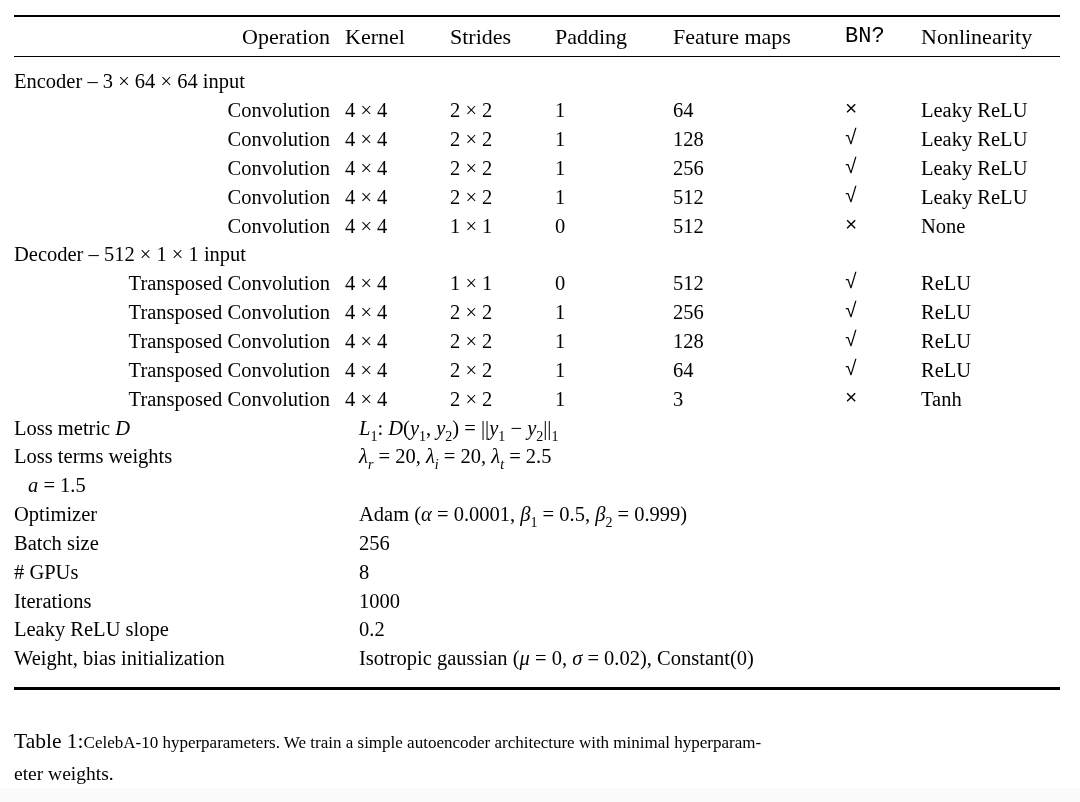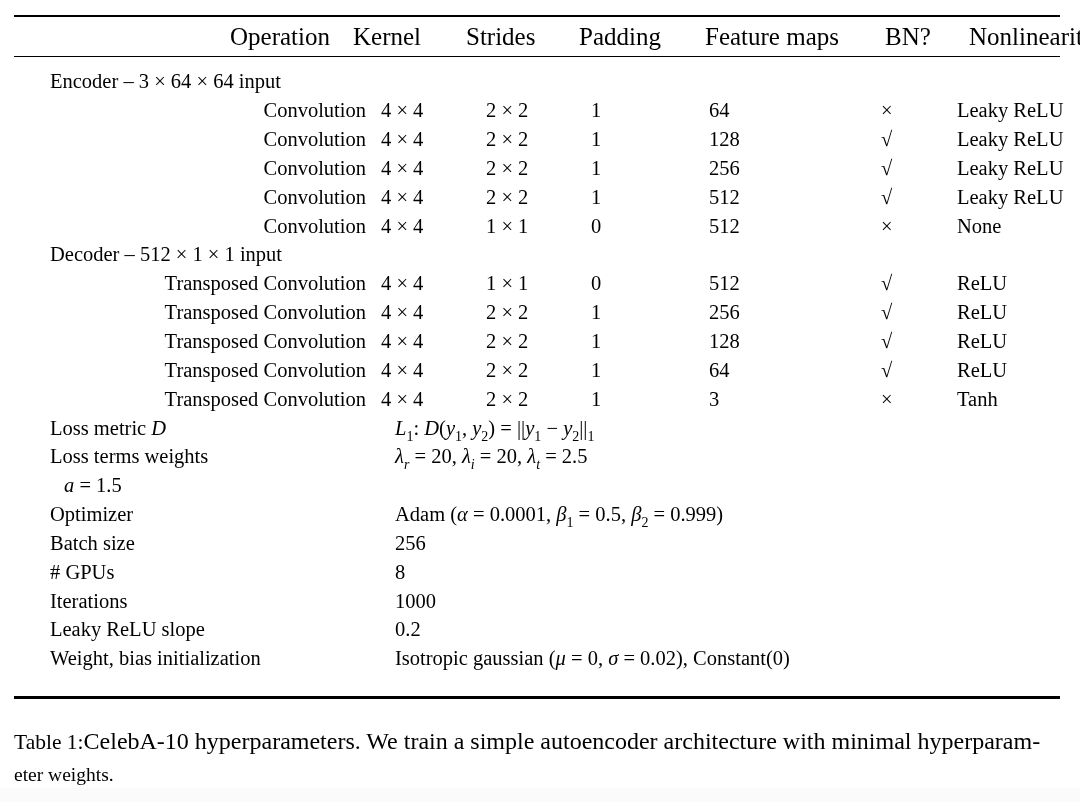--- a/index.html
+++ b/index.html
@@ -12,45 +12,45 @@
   .rule { background:#000; width:100%; }
   .toprule { height:2.4px; }
   .midrule { height:1.5px; }
   .bottomrule { height:2.4px; }
 
   .grid7 {
     display:grid;
     grid-template-columns:331px 105px 105px 118px 165px 83px 139px;
     align-items:center;
   }
-  .header-row { height:38.5px; font-size:25px;gap:8px; }
+  .header-row { height:38.5px; font-size:22px; }
   .header-row > div { white-space:nowrap; }
 
-  .rows { padding-top:10px; padding-bottom:23px; font-size:20.5px;margin-left:36px; }
+  .rows { padding-top:10px; padding-bottom:14px; font-size:20.5px; }
   .arow { height:28.85px; line-height:28.85px; }
   .arow > div { white-space:nowrap; }
   .c-op { text-align:right; padding-right:15px; }
-  .c-bn { padding-left:7px; }
+  .c-bn { padding-left:7px;font-family:Liberation Mono, monospace; }
   .section-row { height:28.85px; line-height:28.85px; white-space:nowrap; }
 
   .param-row {
     display:grid; grid-template-columns:331px 1fr;
     height:28.85px; line-height:28.85px; align-items:center;
   }
   .p-label { padding-right:15px; white-space:nowrap; }
   .p-value { padding-left:14px; white-space:nowrap; }
 
   .rows sub, .p-label sub, .p-value sub {
     font-size:14px; line-height:0; position:relative; top:1px;
   }
   .rows i, .p-label i, .p-value i { font-style:italic; }
 
   .caption { position:absolute; left:14px; top:726px; width:1054px; line-height:30.5px; }
   .cap-label { font-size:21.5px; }
-  .cap-body { font-size:24px;text-align:center; }
+  .cap-body { font-size:17px;text-align:center; }
   .cap-line2 { font-size:19.5px; }
 
   .bottom-strip { position:absolute; left:0; bottom:0; width:1080px; height:14px; background:#fbfbfb; }
 </style>
 </head>
 <body>
 
 <div class="page">
 
   <div class="table-wrap">

